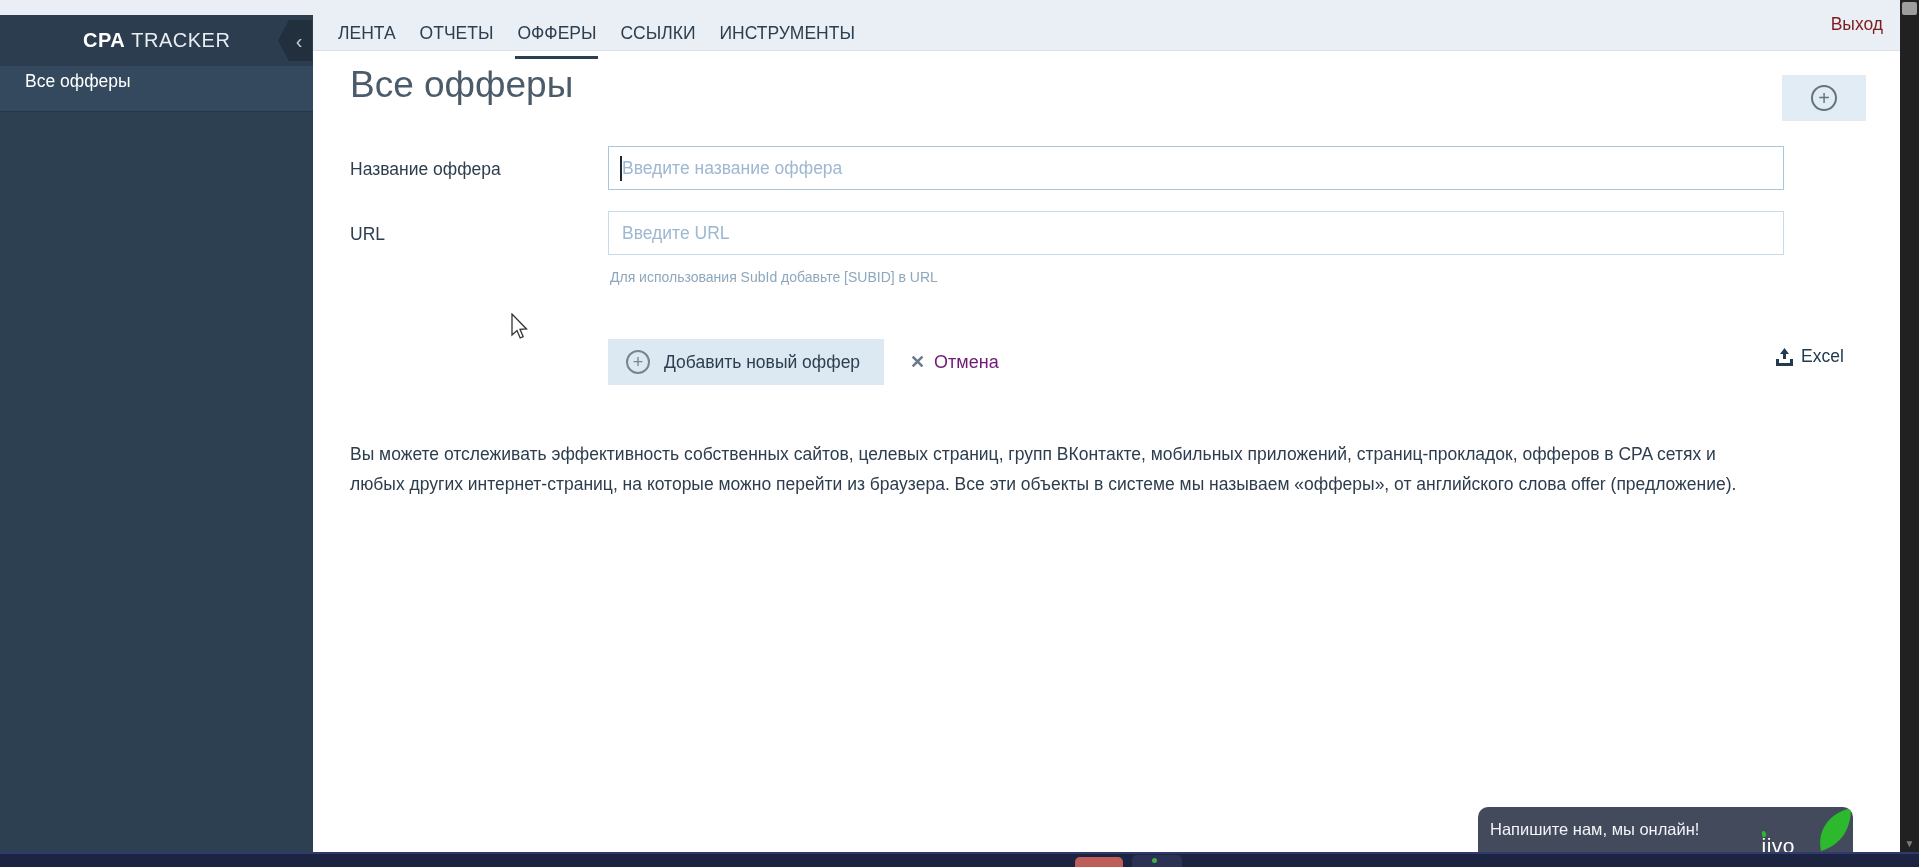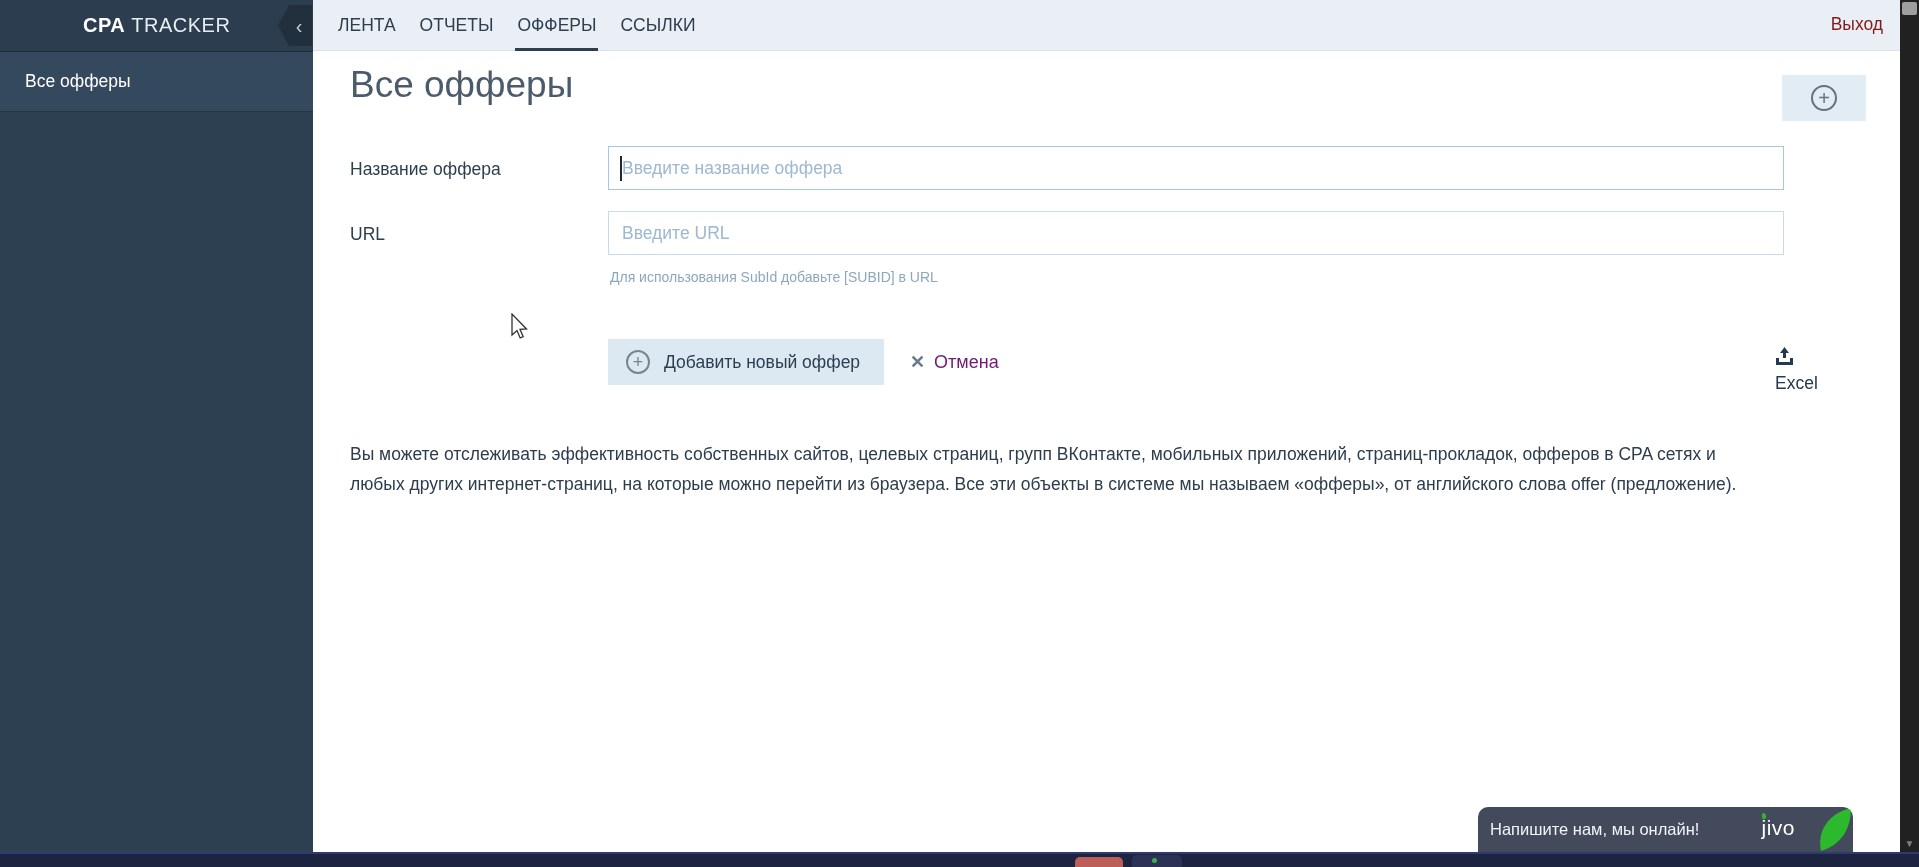--- a/index.html
+++ b/index.html
@@ -2,30 +2,30 @@
 <html><head>
 <meta charset="utf-8">
 <style>
   * { margin:0; padding:0; box-sizing:border-box; }
   html,body { width:1919px; height:867px; overflow:hidden; background:#fff;
               font-family:"Liberation Sans", sans-serif; }
 
   
   .topbar { position:absolute; left:0; top:0; width:1919px; height:51px;
             background:#e9eff5; border-bottom:1px solid #d9e0e7; z-index:5; }
-  .logo-area { position:absolute; left:0; top:0; width:313px; height:51px;
+  .logo-area { position:absolute; left:0; top:15px; width:313px; height:51px;
                background:#2b3d4f; display:flex; align-items:center; }
   .logo { padding-left:83px; color:#fff; font-size:20px; letter-spacing:.5px; white-space:nowrap; }
   .logo b { font-weight:bold; }
   .logo span.lt { font-weight:normal; color:#e8edf1; }
   .collapse-btn { position:absolute; right:1px; top:5px; width:34px; height:41px;
                   background:#22303e; clip-path:polygon(32% 0,100% 0,100% 100%,32% 100%,0 50%);
                   display:flex; align-items:center; justify-content:center; cursor:pointer; }
   .collapse-btn .chev { color:#c6d0d9; font-size:20px; line-height:1; padding-left:8px; }
-  .tabs { position:absolute; left:338px; top:0; height:51px; display:flex; gap:24px; }
+  .tabs { position:absolute; left:338px; top:8px; height:51px; display:flex; gap:24px; }
   .tab { position:relative; height:51px; display:flex; align-items:center;
          color:#2c3e50; font-size:17.5px; cursor:pointer; white-space:nowrap; }
   .tab.active::after { content:""; position:absolute; left:-2px; right:-2px; bottom:0;
                        height:3px; background:#2c3e50; }
   .logout { position:absolute; right:36px; top:0; height:48px; display:flex; align-items:center;
             color:#7f1d1d; font-size:17.5px; cursor:pointer; }
 
   
   .sidebar { position:absolute; left:0; top:51px; width:313px; height:801px;
              background:#2c4052; border-top:1px solid #1e2d3b; }
@@ -55,33 +55,33 @@
 
   .submit-btn { position:absolute; left:295px; top:287px; height:46px;
                 background:#dde9f2; border:none; display:inline-flex; align-items:center;
                 gap:14px; padding:0 24px 0 18px; cursor:pointer; }
   .submit-btn .circle-plus { width:24px; height:24px; border-color:#76858f; color:#76858f; font-size:18px; }
   .submit-btn .lbl { font-size:17.5px; color:#2c3e50; }
   .cancel-btn { position:absolute; left:597px; top:287px; height:46px; display:inline-flex;
                 align-items:center; gap:9px; cursor:pointer; background:none; border:none; }
   .cancel-btn .x { color:#68798a; font-size:18px; font-weight:bold; }
   .cancel-btn .lbl { font-size:18px; color:#701a75; }
-  .excel-btn { position:absolute; left:1462px; top:294px; display:inline-flex; align-items:flex-start;
-               gap:7px; cursor:pointer; background:none; border:none;flex-direction:column; }
+  .excel-btn { position:absolute; left:1462px; top:294px; display:inline-flex; align-items:center;
+               gap:7px; cursor:pointer; background:none; border:none; }
   .excel-btn .lbl { font-size:17.5px; color:#243a4e; }
 
   .para { position:absolute; left:37px; font-size:17.5px; color:#2d3d4d; line-height:29.5px; }
   .para a { color:#2a7ac6; text-decoration:underline; cursor:pointer; }
 
   
   .chat { position:absolute; left:1478px; top:807px; width:375px; height:45px;
           background:#434a5c; border-radius:10px 10px 0 0; overflow:hidden;
           display:flex; align-items:center; z-index:6; cursor:pointer; }
   .chat .msg { color:#f2f4f7; font-size:16.5px; padding-left:12px; white-space:nowrap; }
-  .chat .brand { position:absolute; right:58px; top:9px; color:#fff; font-size:21px;
+  .chat .brand { position:absolute; right:58px; top:27px; color:#fff; font-size:21px;
                  letter-spacing:.5px; }
   .chat .brand::before { content:""; position:absolute; left:1px; top:-3px; width:4px; height:6px;
                          background:#2db92d; border-radius:50% 50% 50% 0; transform:rotate(-12deg); }
   .leaf { position:absolute; right:0; top:0; }
 
   
   .bottom-bar { position:absolute; left:0; top:852px; width:1919px; height:15px;
                 background:#1d2442; border-top:2px solid #2f3b6e; z-index:4; }
   .pill-red { position:absolute; left:1075px; bottom:0; width:48px; height:10px;
               background:#bd5f58; border-radius:5px 5px 0 0; }
@@ -110,20 +110,21 @@
     </div>
     <div class="collapse-btn">
       <span class="chev">‹</span>
     </div>
   </div>
   <div class="tabs">
     <div class="tab">ЛЕНТА</div>
     <div class="tab">ОТЧЕТЫ</div>
     <div class="tab active">ОФФЕРЫ</div>
     <div class="tab">ССЫЛКИ</div>
+    <div class="tab">ИНСТРУМЕНТЫ</div>
   </div>
   <div class="logout">Выход</div>
 </div>
 
 <div class="sidebar">
   <div class="side-item">Все офферы</div>
 </div>
 
 <div class="content">
   <div class="page-title">Все офферы</div>

